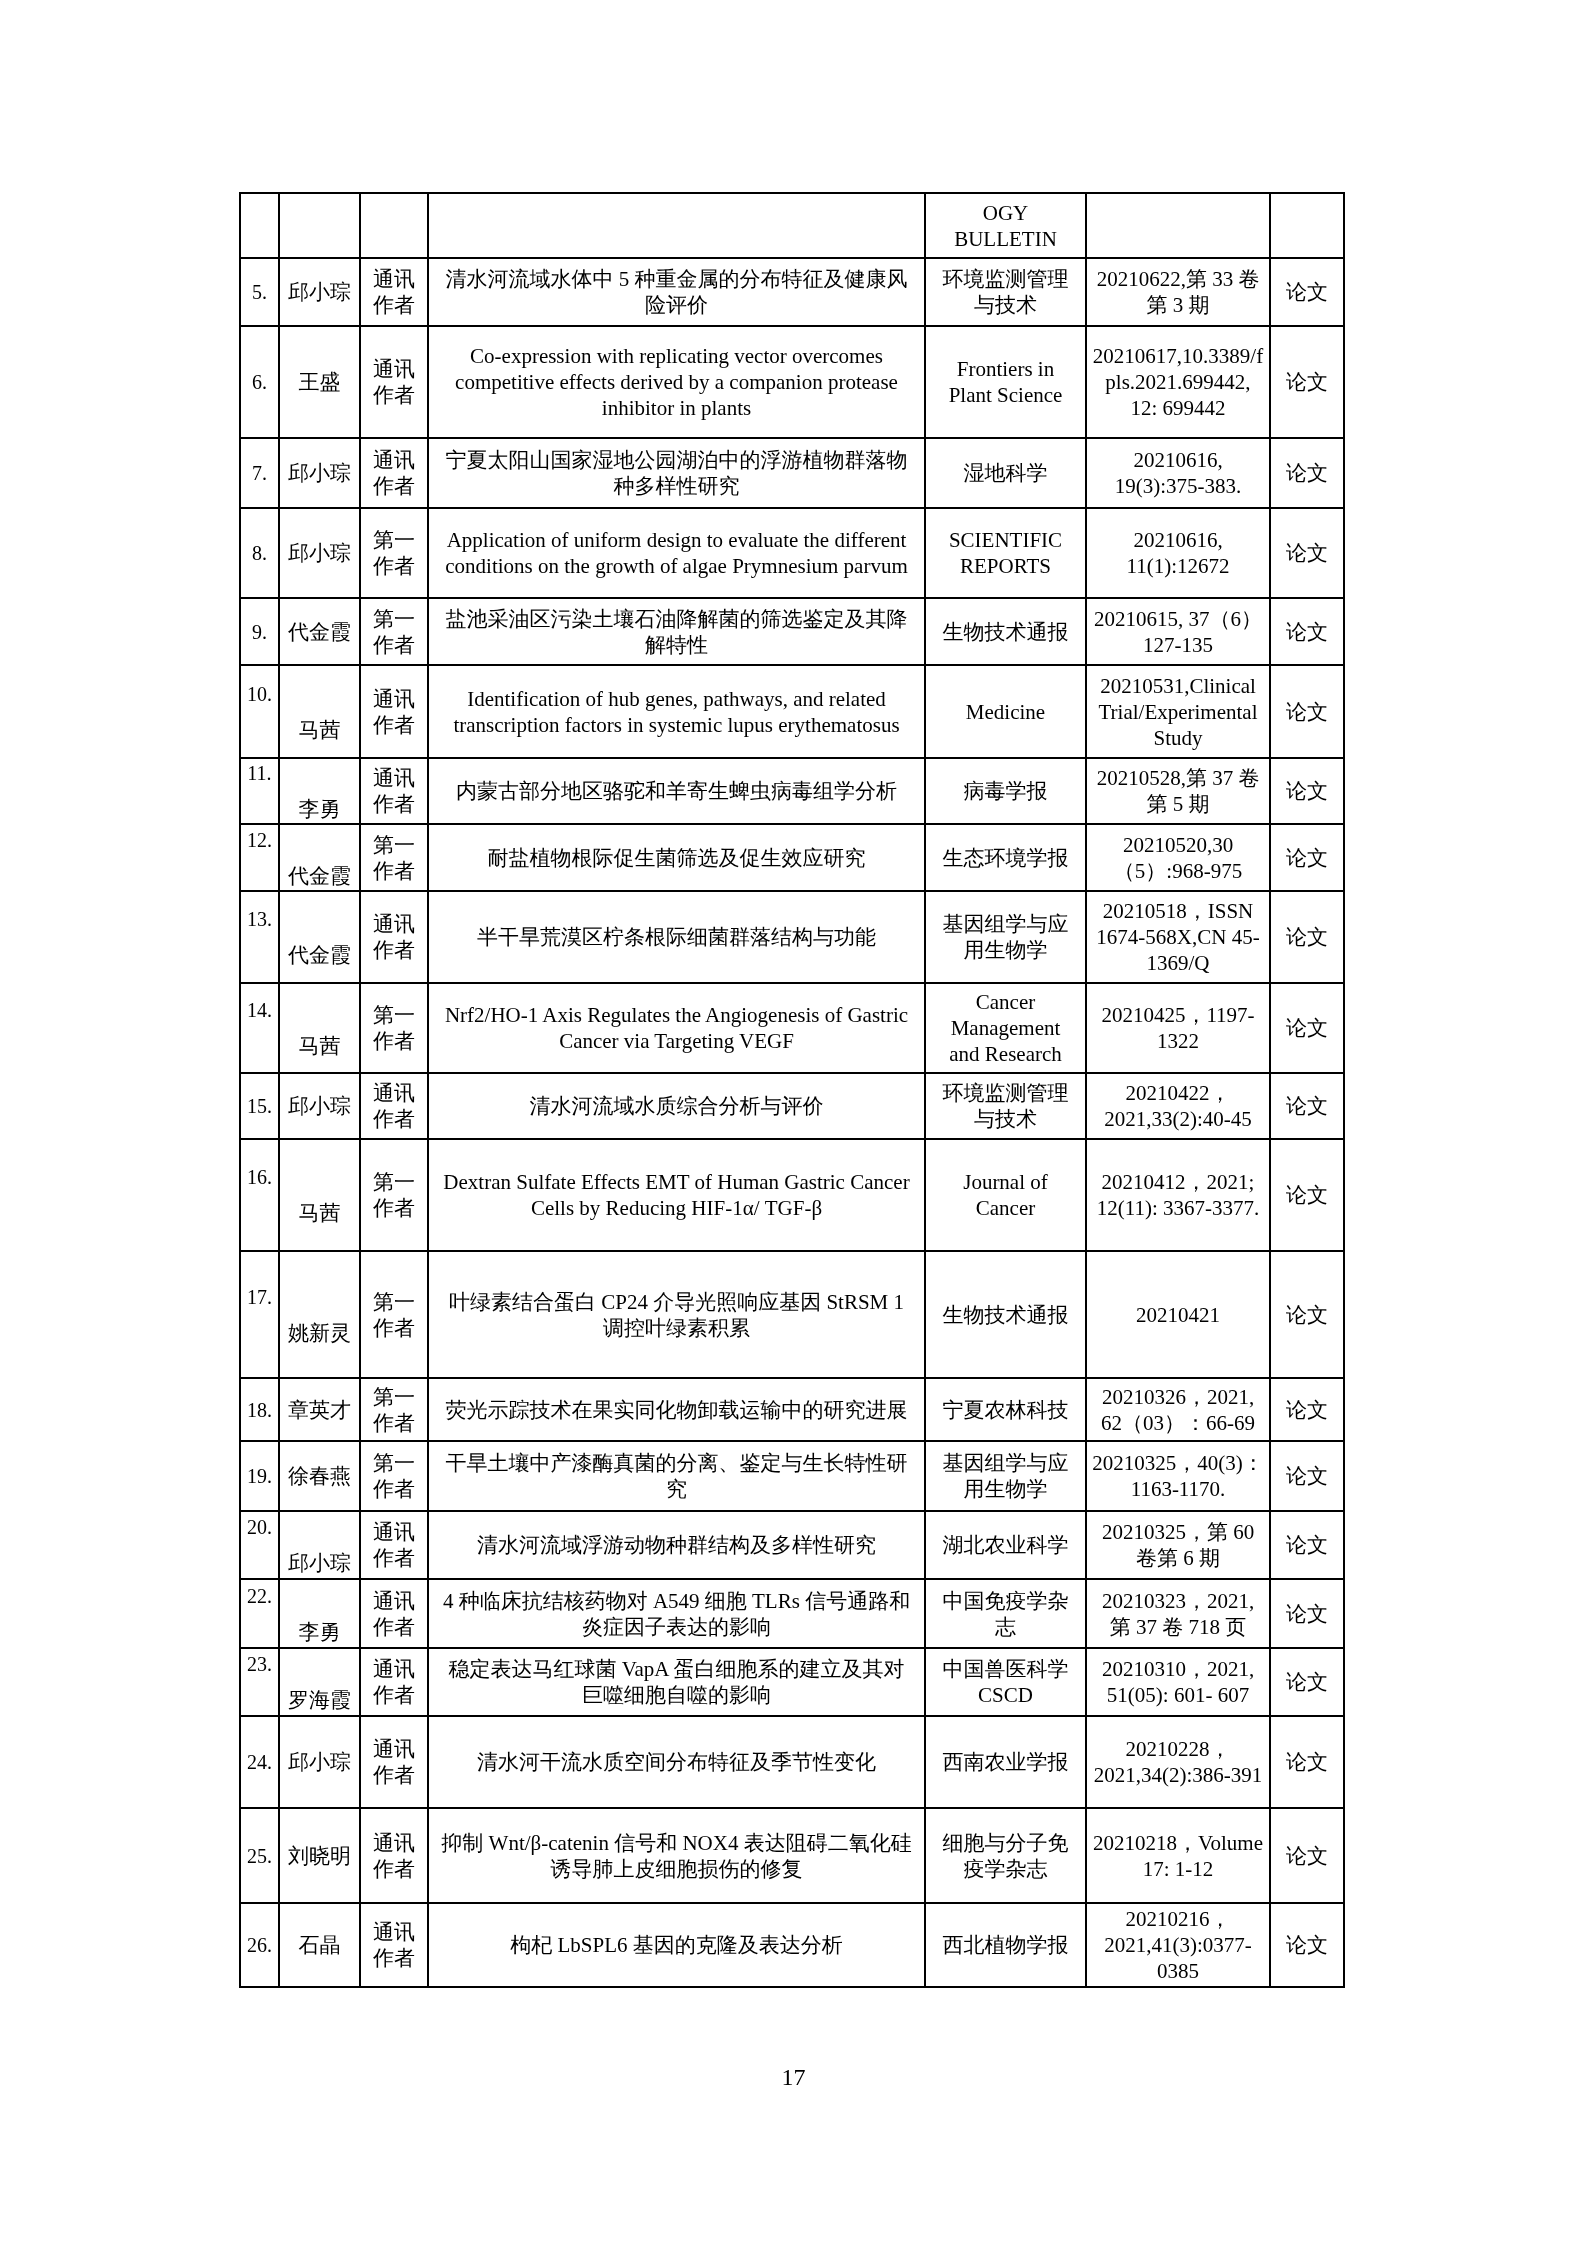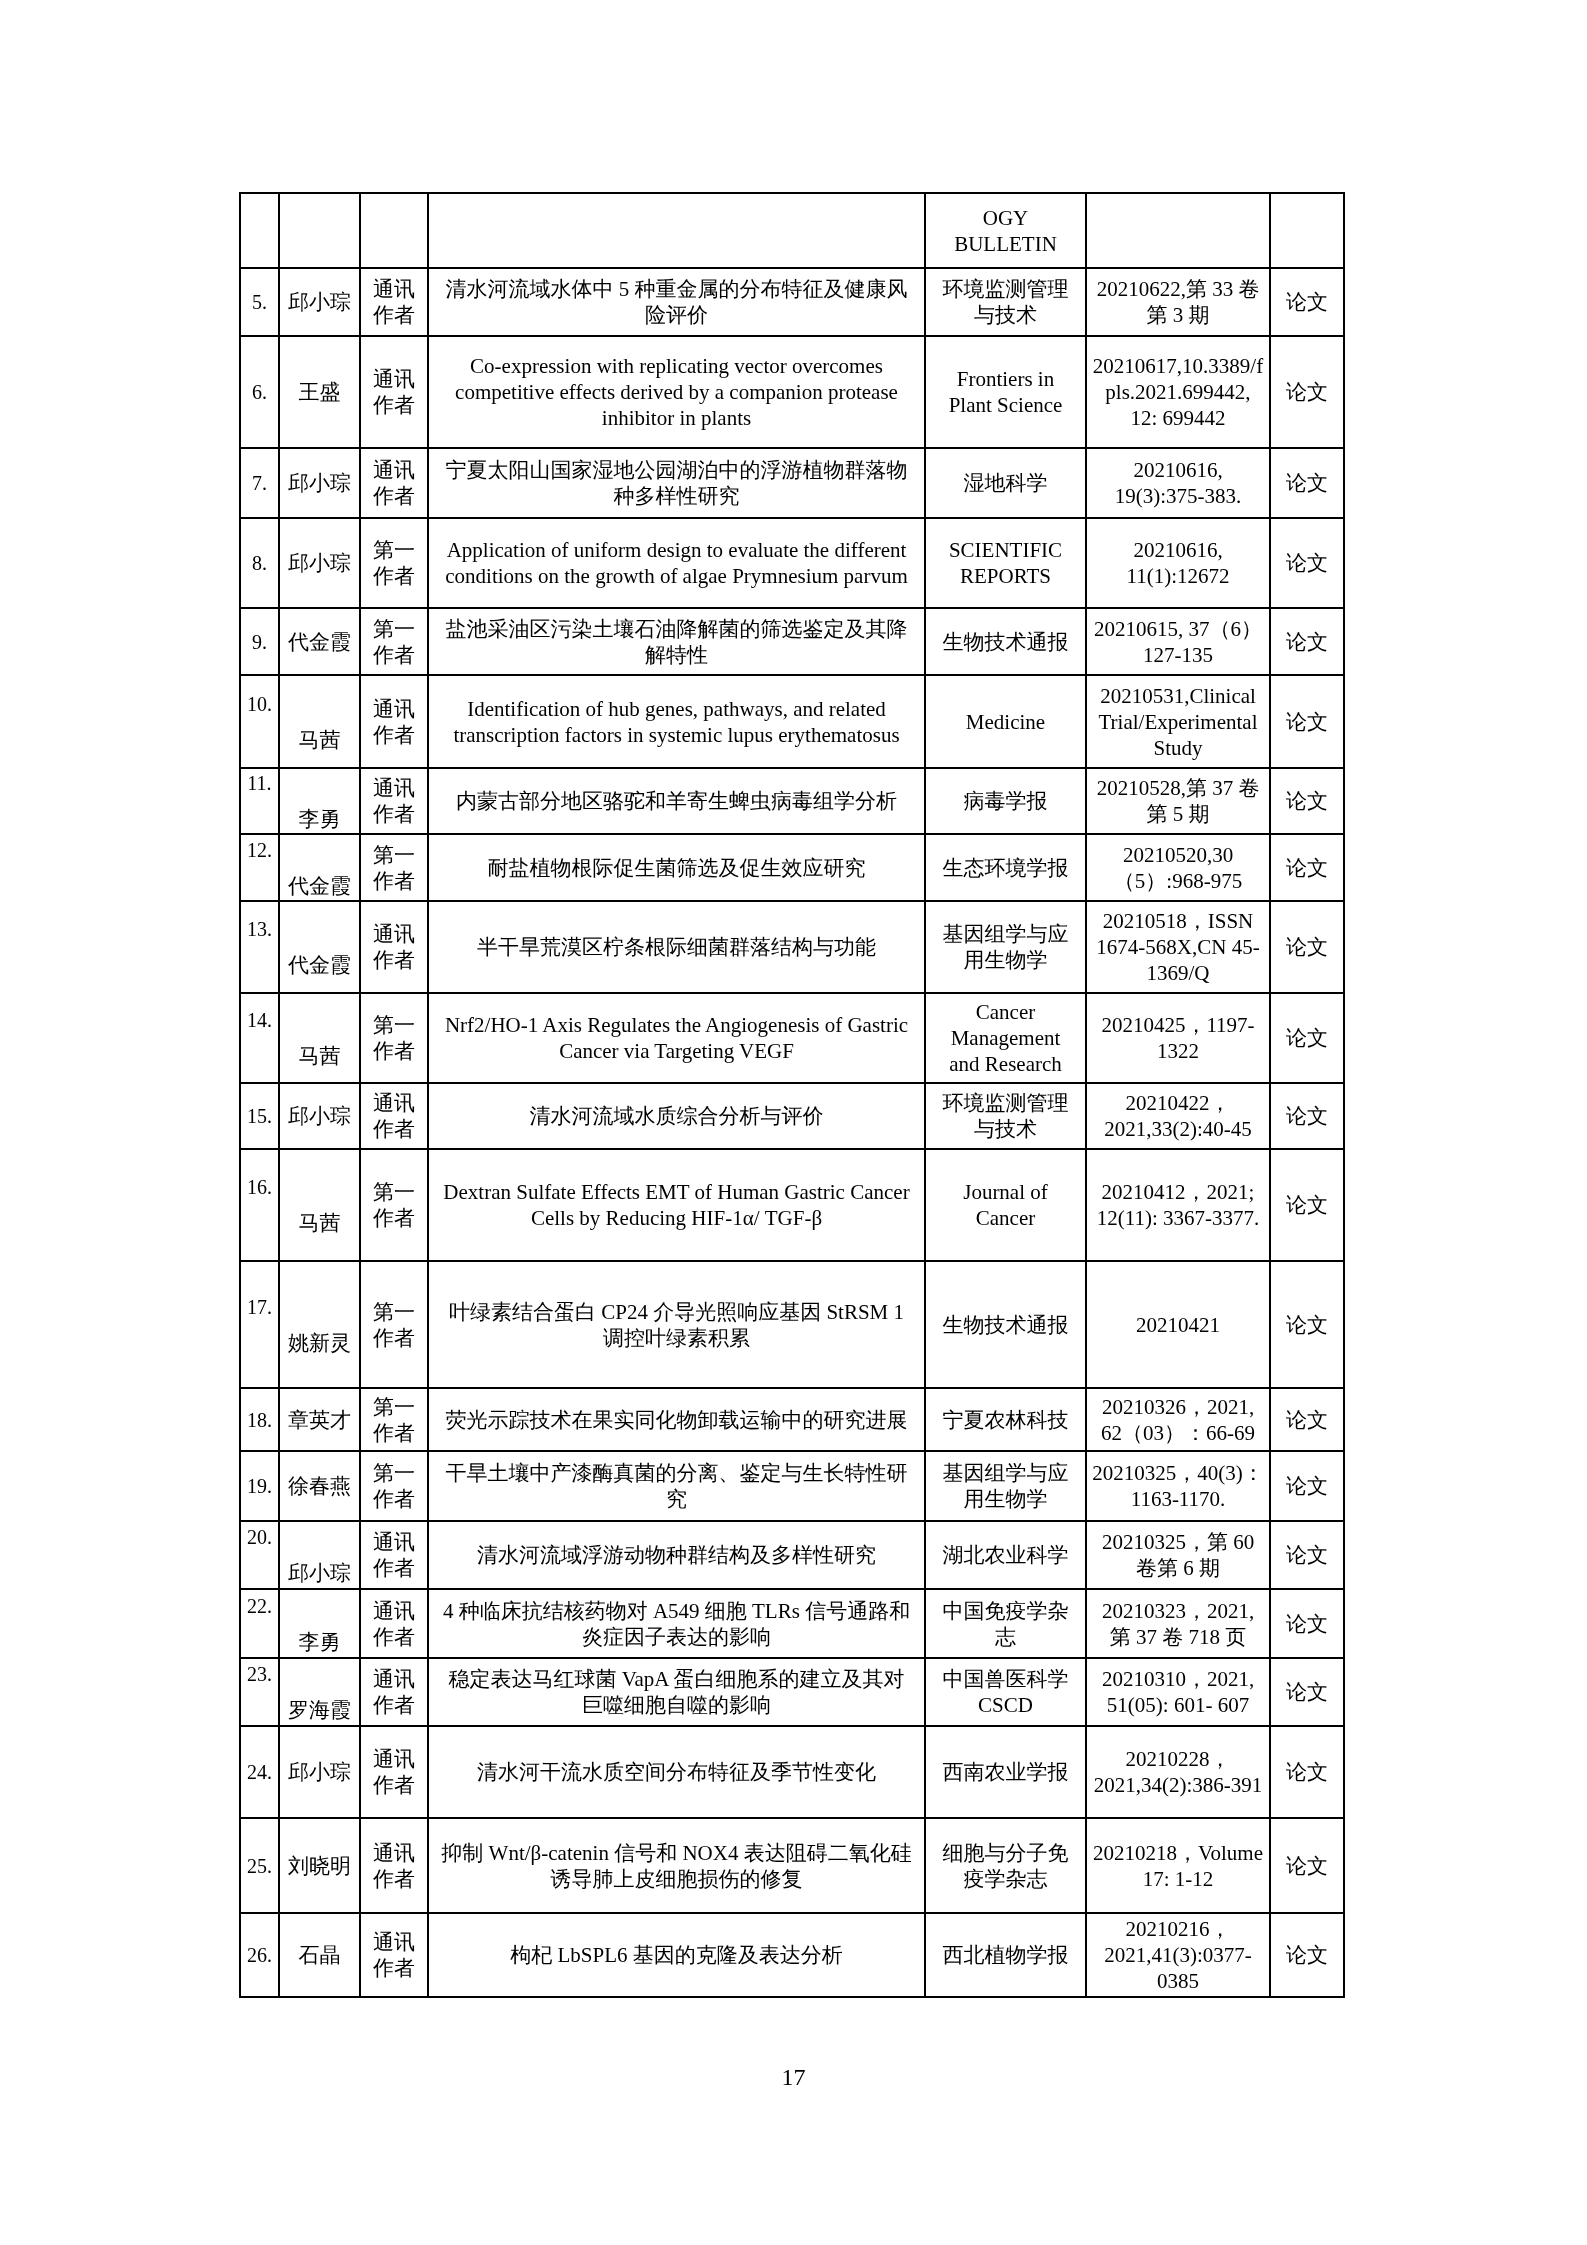--- a/index.html
+++ b/index.html
@@ -42,21 +42,21 @@
   .pub-table td.c-title{padding:4px 8px;}
   .pub-table td.c-journal{padding:2px 13px;}
   .pub-table td.c-date{padding:2px 4px;overflow-wrap:anywhere;}
   .pub-table td.c-type{padding:2px 6px;}
 
   .pub-table td span{display:inline-block;}
   tr.low td.c-no span{transform:translateY(-70%);}
   tr.low td.c-name span{transform:translateY(70%);}
 
   
-  tbody tr:nth-child(1){height:75px;}
+  tbody tr:nth-child(1){height:65px;}
   tbody tr:nth-child(2){height:68px;}
   tbody tr:nth-child(3){height:112px;}
   tbody tr:nth-child(4){height:70px;}
   tbody tr:nth-child(5){height:90px;}
   tbody tr:nth-child(6){height:67px;}
   tbody tr:nth-child(7){height:93px;}
   tbody tr:nth-child(8){height:66px;}
   tbody tr:nth-child(9){height:67px;}
   tbody tr:nth-child(10){height:92px;}
   tbody tr:nth-child(11){height:90px;}

